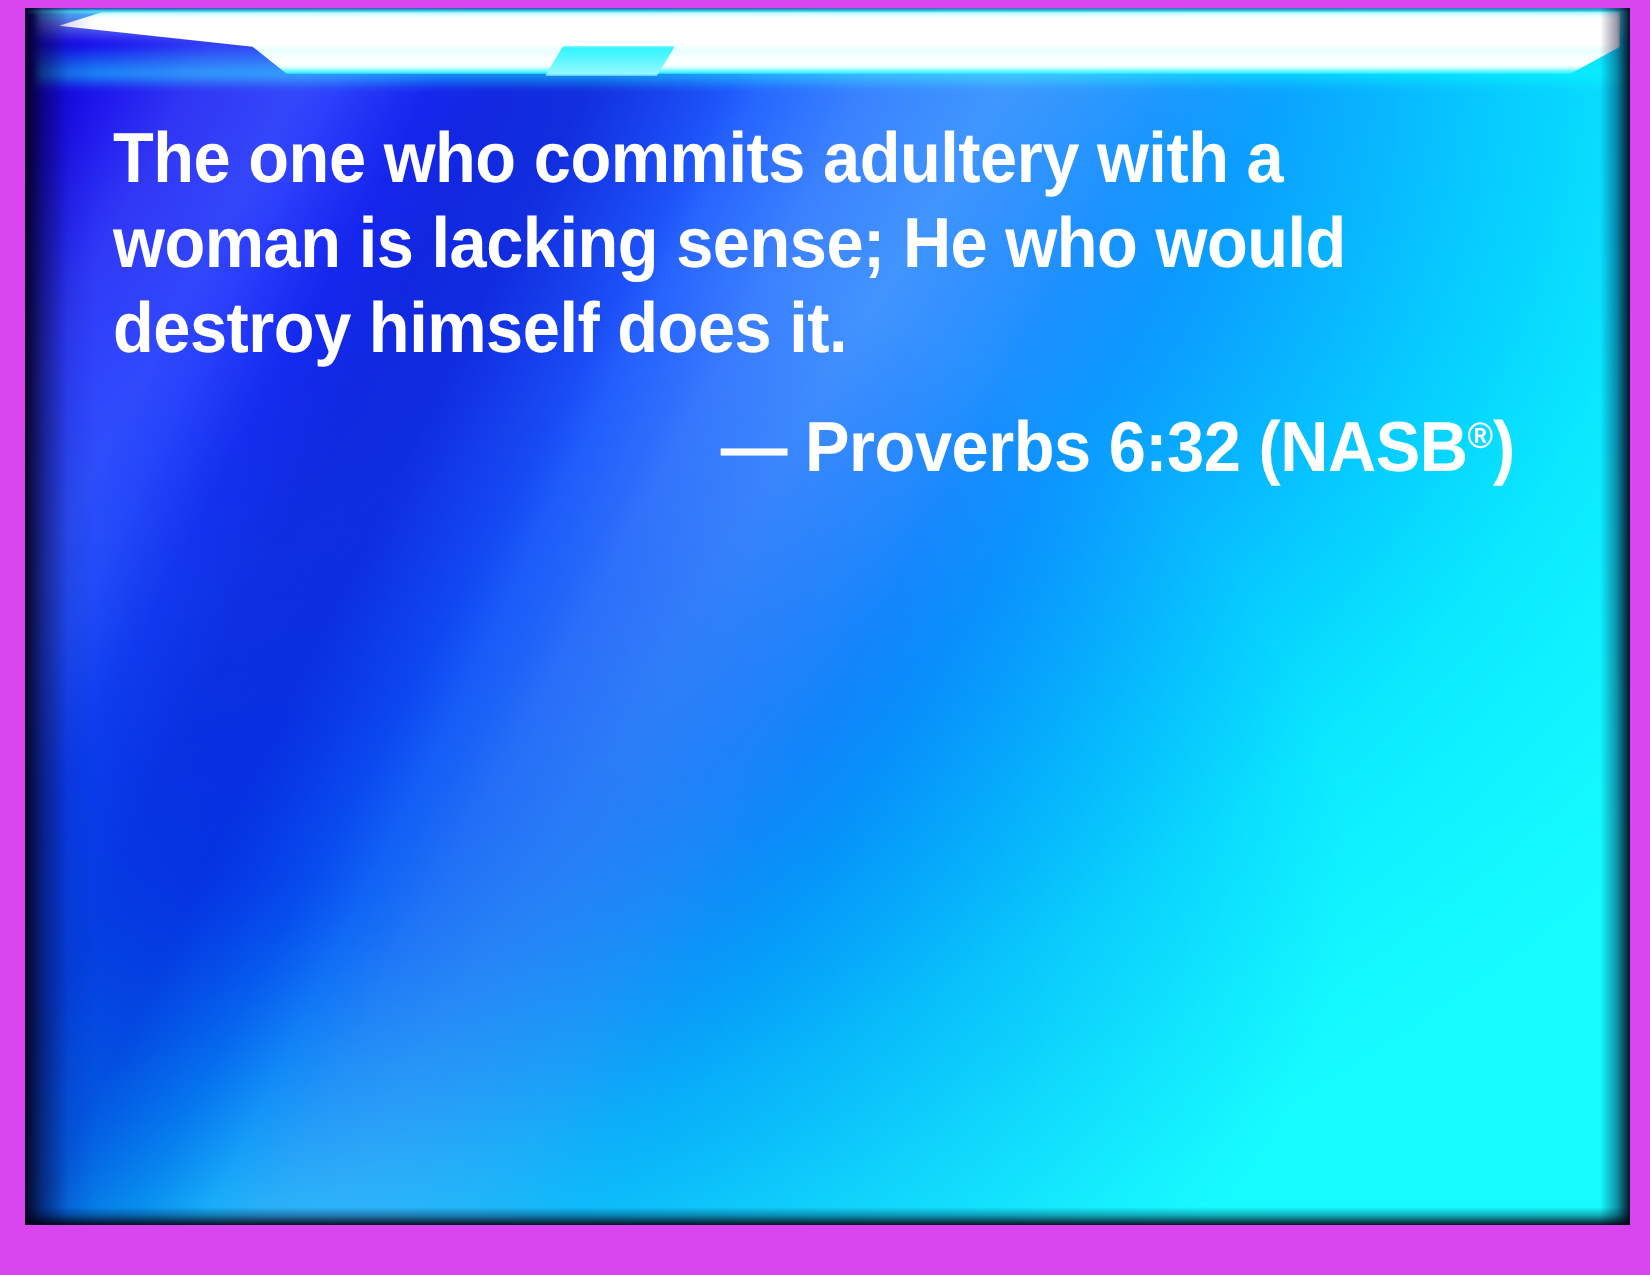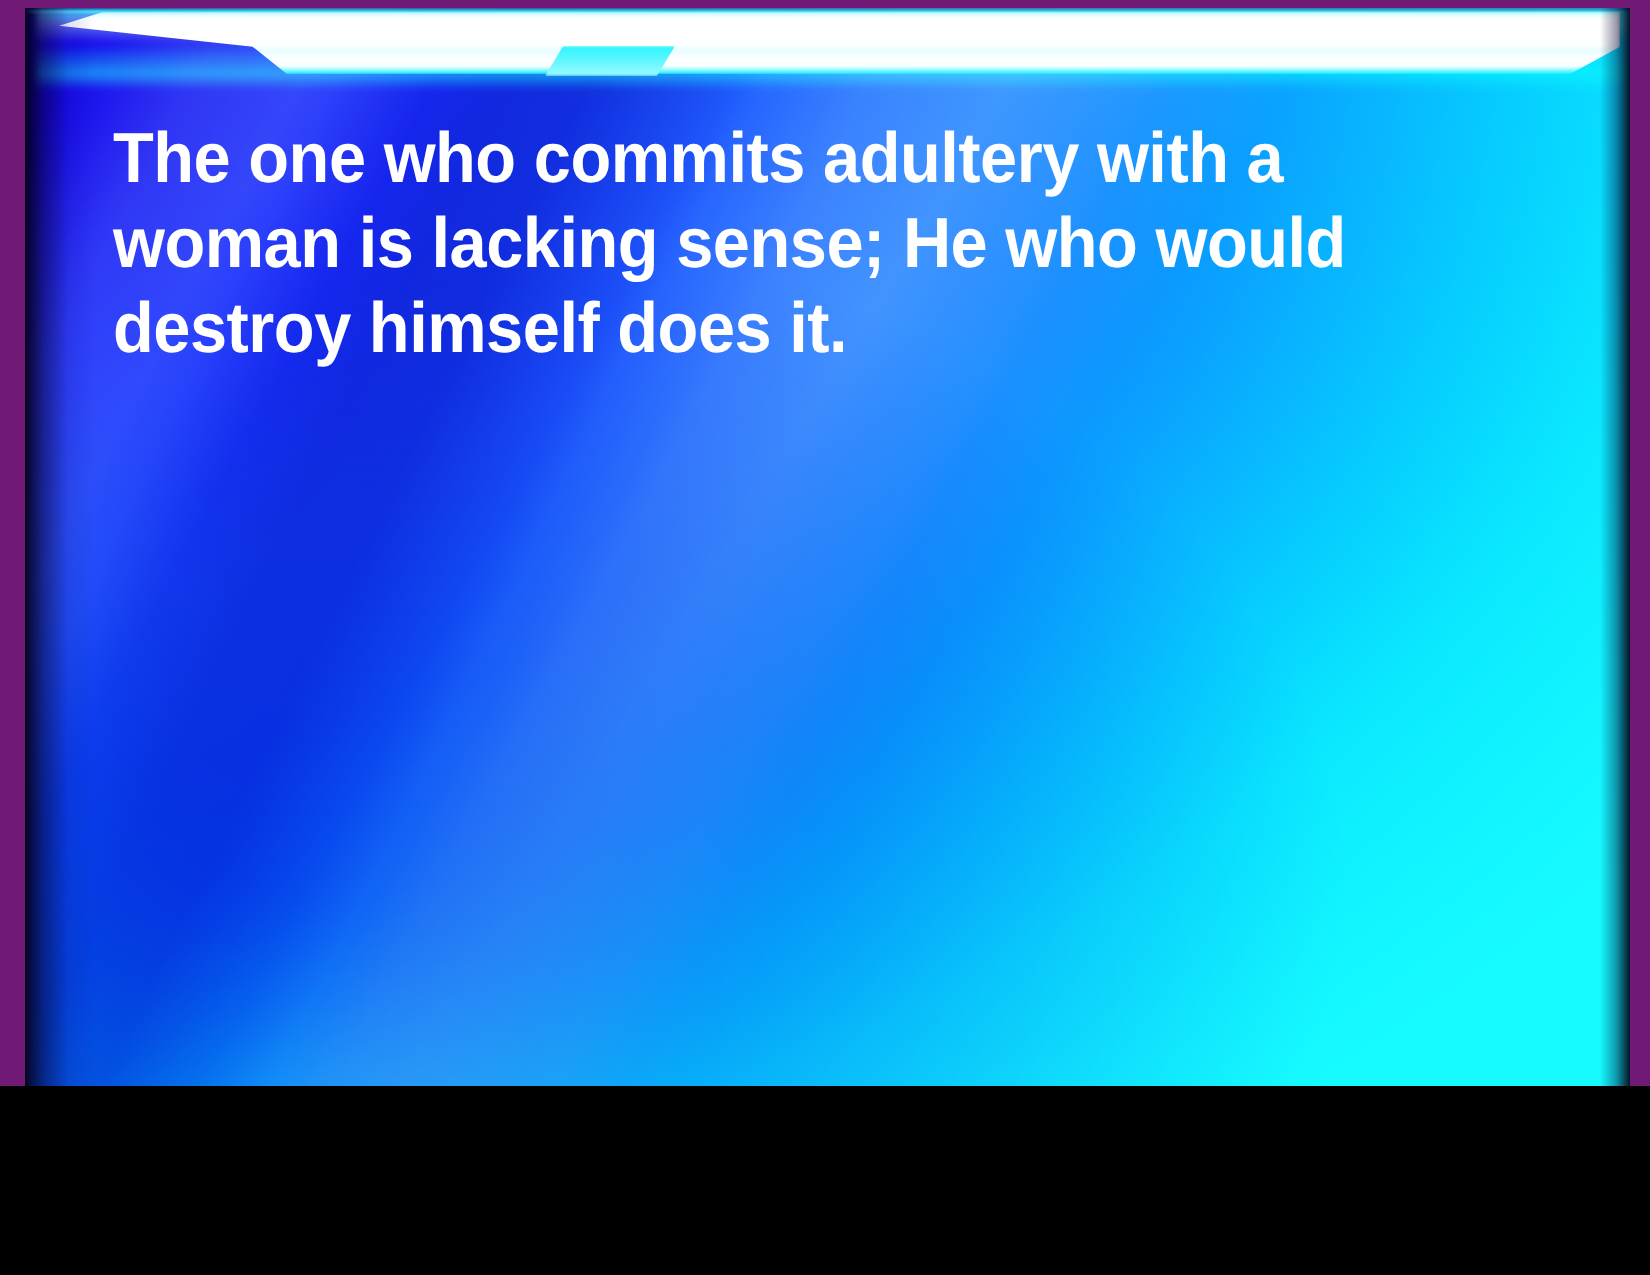--- a/index.html
+++ b/index.html
@@ -11,22 +11,22 @@
     width: 1650px;
     height: 1275px;
     overflow: hidden;
     font-family: "Liberation Sans", "DejaVu Sans", sans-serif;
   }
 
   
   #slide {
     position: relative;
     width: 1650px;
-    height: 1086px;
-    background: #701a75;
+    height: 1275px;
+    background: #d946ef;
     overflow: hidden;
   }
 
   
   #artwork {
     position: absolute;
     left: 25px;
     top: 8px;
     width: 1605px;
     height: 1217px;
@@ -278,16 +278,19 @@
     <div class="bottom-vignette"></div>
 
     <div id="verse-block">
 
       <div class="verse-line">The one who commits adultery with a</div>
 
       <div class="verse-line">woman is lacking sense; He who would</div>
 
       <div class="verse-line">destroy himself does it.</div>
 
+      <div id="attribution-line">
+        <span class="verse-line"><span>—</span><span>&nbsp;</span><span>Proverbs 6:32</span><span>&nbsp;</span><span>(NASB</span><span class="reg-mark">®</span><span>)</span></span>
+      </div>
 
     </div>
   </div>
 </div>
 
 </body></html>

